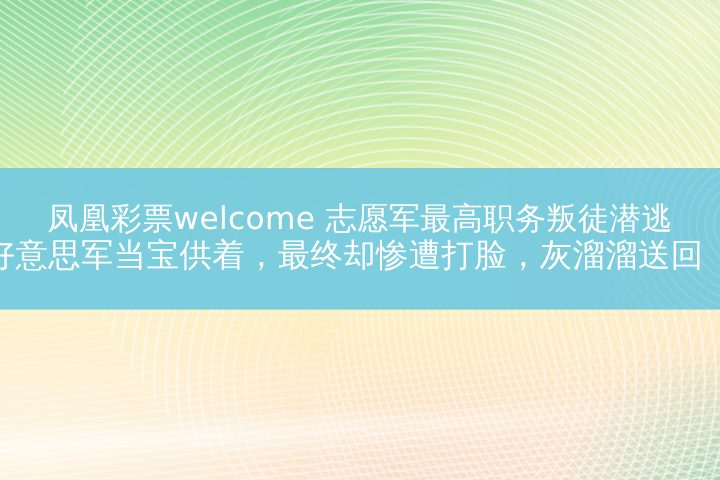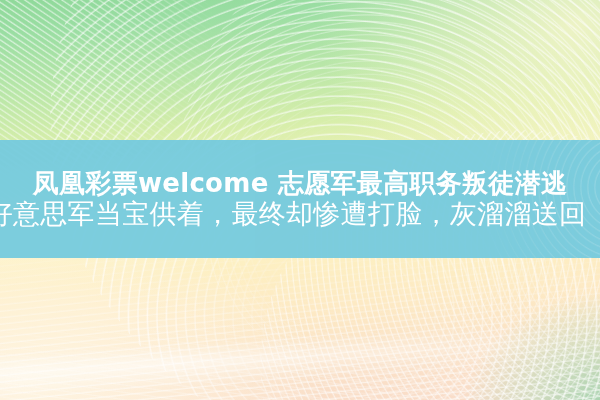--- a/index.html
+++ b/index.html
@@ -251,21 +251,20 @@
 
   .headline-line {
     font-size: 27px;
     font-weight: 400;
     letter-spacing: 0.3px;
     color: #ffffff;
   }
 
   .headline-line.line-1 {
     font-size: 26px;
-    font-weight: bold;
   }
 
   .headline-line.line-2 {
     font-size: 27px;
     
     margin-left: -16px;
     transform: translateX(-6px);
   }
 </style>
 </head>

